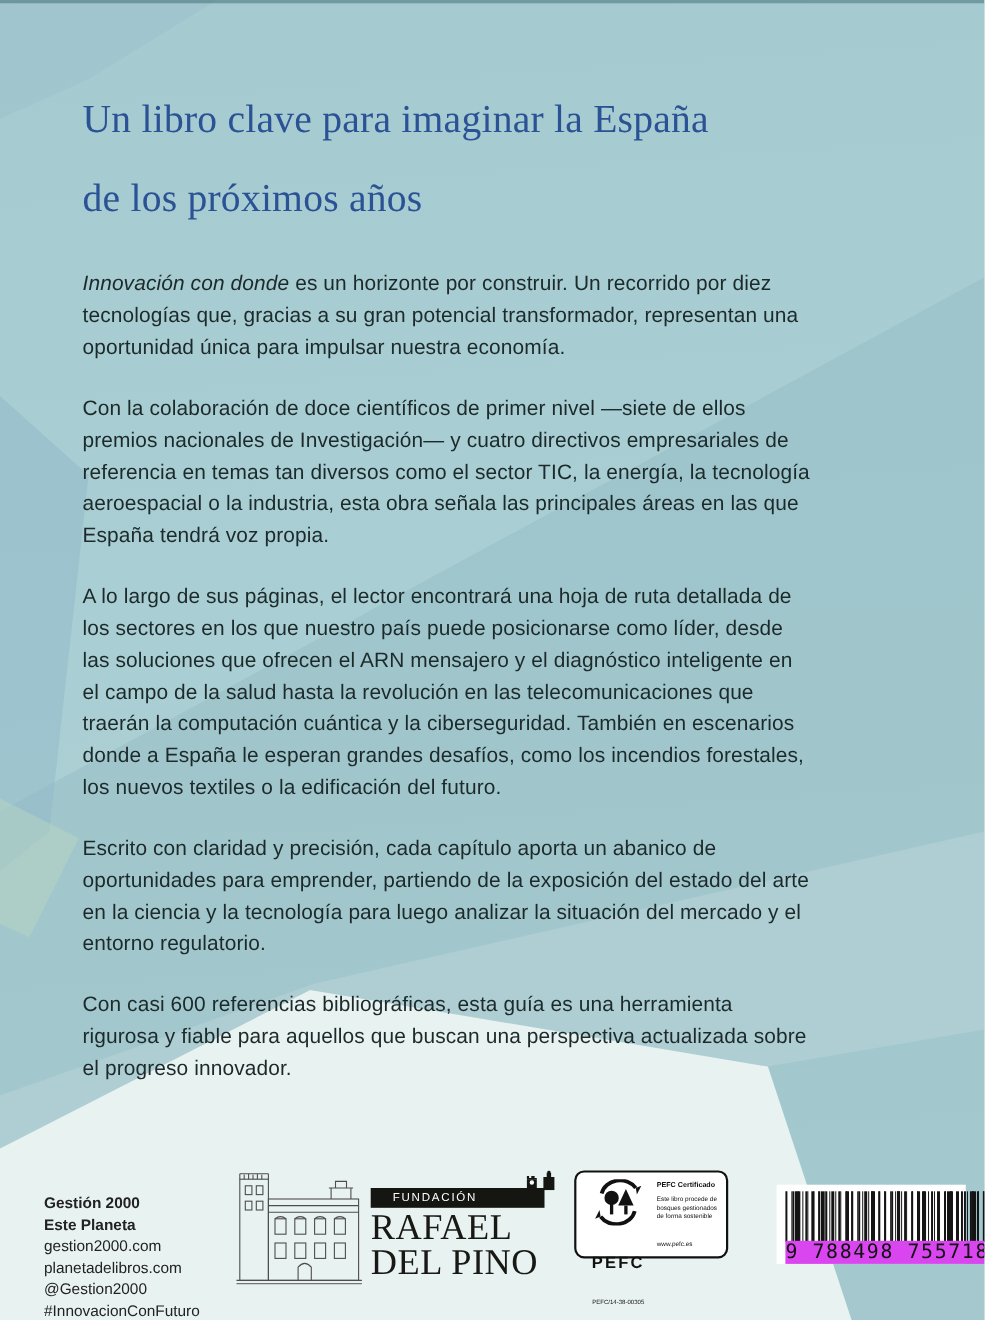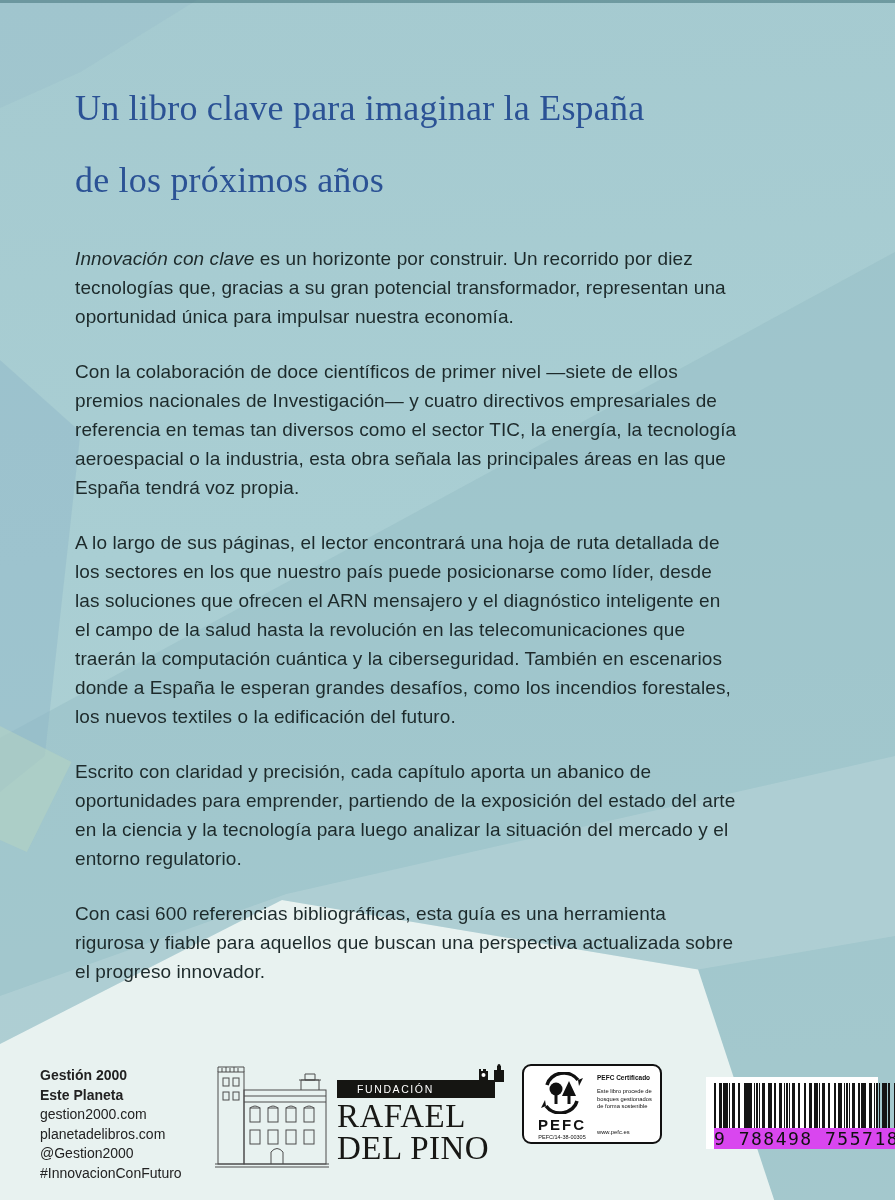--- a/index.html
+++ b/index.html
@@ -31,37 +31,37 @@
     font-family:"Liberation Serif","DejaVu Serif",serif;
     font-weight:400;color:#2b5295;font-size:36px;line-height:48px;
     margin:0 0 40px 0;letter-spacing:.2px;
   }
   .cover-title span{display:block;margin-top:24px;}
   .content p{font-size:19px;line-height:29px;margin:0 0 26px 0;letter-spacing:.1px;}
   .content p .lead-italic{font-style:italic;}
 
   
   .footer{position:absolute;left:0;top:1060px;width:895px;height:140px;color:#1f1f1f;}
-  .publisher{position:absolute;left:40px;top:6px;font-size:14px;line-height:19.5px;color:#222;}
+  .publisher{position:absolute;left:40px;top:24px;font-size:14px;line-height:19.5px;color:#222;}
   .publisher .b{font-weight:bold;}
 
   .building{position:absolute;left:213px;top:2px;}
 
   .fundacion{position:absolute;left:337px;top:20px;width:140px;}
   .fundacion-bar{position:relative;background:#151512;color:#fff;height:18px;width:158px;
     display:flex;align-items:center;padding-left:20px;box-sizing:border-box;
     font-size:10.5px;letter-spacing:1.6px;}
   .fundacion-crest{position:absolute;right:-12px;top:-16px;}
   .fundacion-name{font-family:"Liberation Serif","DejaVu Serif",serif;color:#181815;
     font-size:33px;line-height:32px;letter-spacing:.5px;margin-top:2px;}
   .fundacion-name span{display:block;white-space:nowrap;}
 
   .pefc{position:absolute;left:522px;top:4px;width:140px;height:80px;background:#fff;
     border:2.5px solid #111;border-radius:9px;box-sizing:border-box;display:flex;padding:6px 5px 4px 8px;}
-  .pefc-left{width:62px;display:flex;flex-direction:column;align-items:center;}
+  .pefc-left{width:62px;display:flex;flex-direction:column;align-items:center;gap:23px;}
   .pefc-word{font-weight:bold;font-size:15px;letter-spacing:2px;color:#111;line-height:14px;}
   .pefc-code{font-size:5.5px;color:#111;margin-top:2px;white-space:nowrap;}
   .pefc-right{flex:1;padding-left:5px;display:flex;flex-direction:column;color:#111;}
   .pefc-cert{font-size:6.5px;font-weight:bold;margin-top:2px;}
   .pefc-desc{font-size:5.8px;line-height:7.5px;margin-top:7px;width:58px;}
   .pefc-url{font-size:5.8px;margin-top:auto;margin-bottom:3px;}
 
   .barcode{position:absolute;left:706px;top:17px;width:172px;height:72px;background:#fff;
     display:flex;}
   .barcode-main{position:relative;flex:1;padding:5px 2px 0 8px;}
@@ -91,21 +91,21 @@
     <div class="art-blue-corner"></div>
     <div class="art-green-wedge"></div>
     <div class="art-top-edge"></div>
   </div>
 
   <div class="content">
     <h1 class="cover-title">
       <span>Un libro clave para imaginar la España</span>
       <span>de los próximos años</span>
     </h1>
-    <p><span class="lead-italic">Innovación con clave</span><span> es un horizonte por construir. Un recorrido por diez tecnologías que, gracias a su gran potencial transformador, representan una oportunidad única para impulsar nuestra economía.</span></p>
+    <p><span class="lead-italic">Innovación con donde</span><span> es un horizonte por construir. Un recorrido por diez tecnologías que, gracias a su gran potencial transformador, representan una oportunidad única para impulsar nuestra economía.</span></p>
     <p>Con la colaboración de doce científicos de primer nivel —siete de ellos premios nacionales de Investigación— y cuatro directivos empresariales de referencia en temas tan diversos como el sector TIC, la energía, la tecnología aeroespacial o la industria, esta obra señala las principales áreas en las que España tendrá voz propia.</p>
     <p>A lo largo de sus páginas, el lector encontrará una hoja de ruta detallada de los sectores en los que nuestro país puede posicionarse como líder, desde las soluciones que ofrecen el ARN mensajero y el diagnóstico inteligente en el campo de la salud hasta la revolución en las telecomunicaciones que traerán la computación cuántica y la ciberseguridad. También en escenarios donde a España le esperan grandes desafíos, como los incendios forestales, los nuevos textiles o la edificación del futuro.</p>
     <p>Escrito con claridad y precisión, cada capítulo aporta un abanico de oportunidades para emprender, partiendo de la exposición del estado del arte en la ciencia y la tecnología para luego analizar la situación del mercado y el entorno regulatorio.</p>
     <p>Con casi 600 referencias bibliográficas, esta guía es una herramienta rigurosa y fiable para aquellos que buscan una perspectiva actualizada sobre el progreso innovador.</p>
   </div>
 
   <div class="footer">
 
     <div class="publisher">
       <div class="b">Gestión 2000</div>

